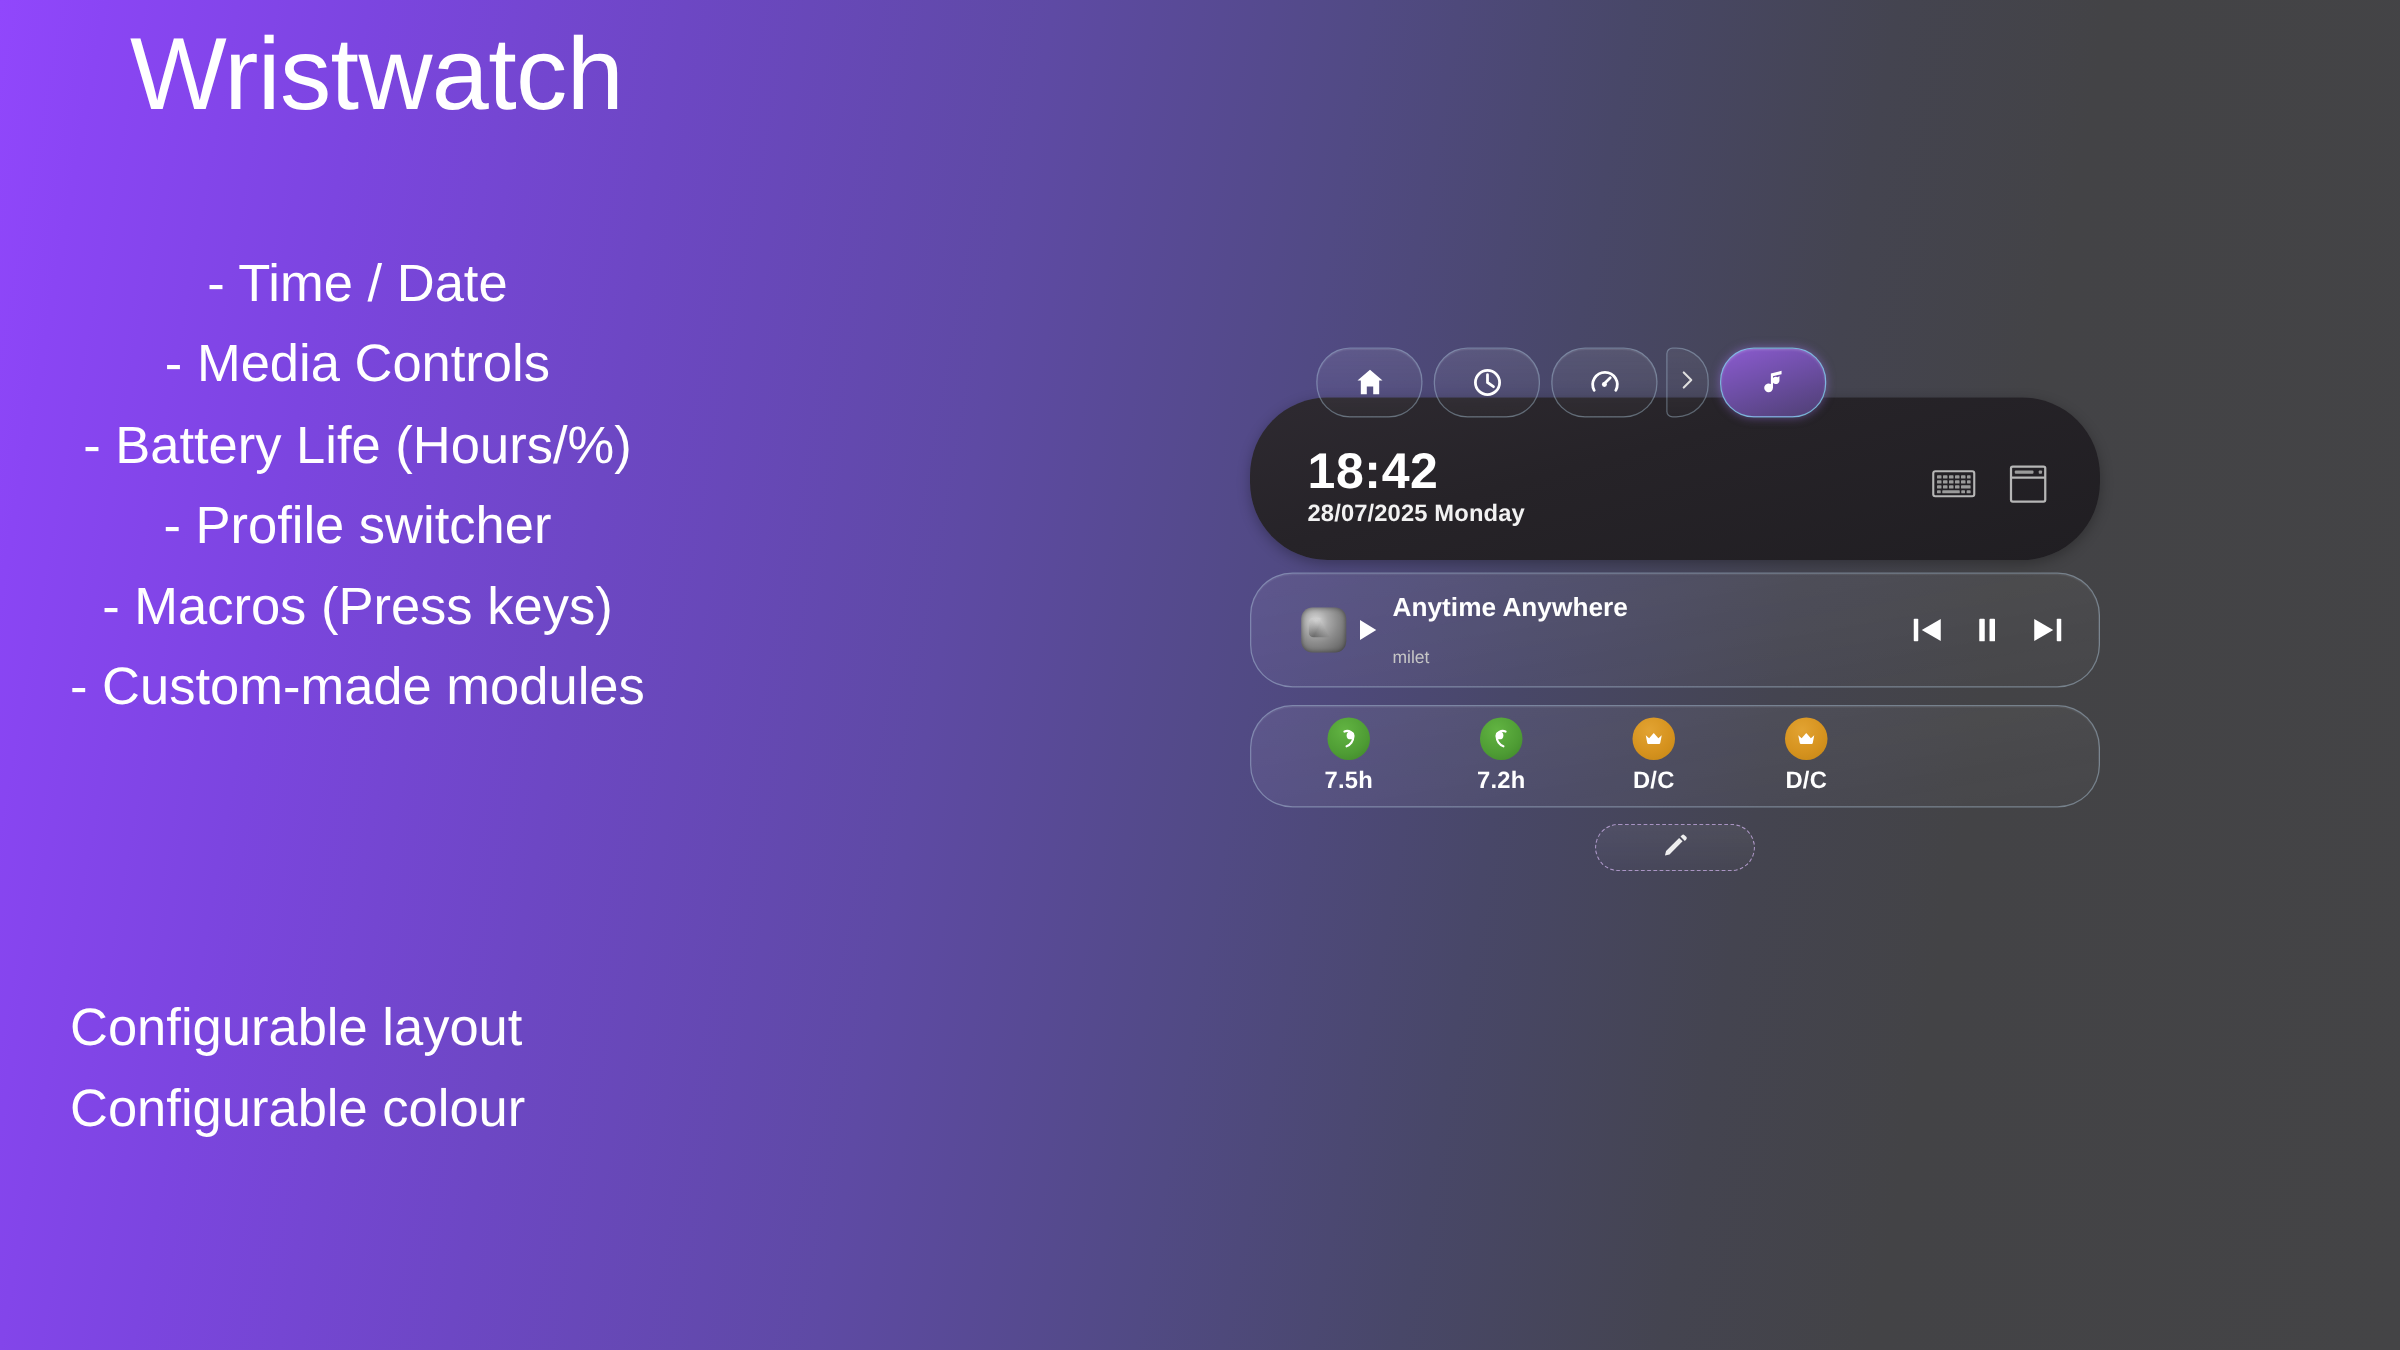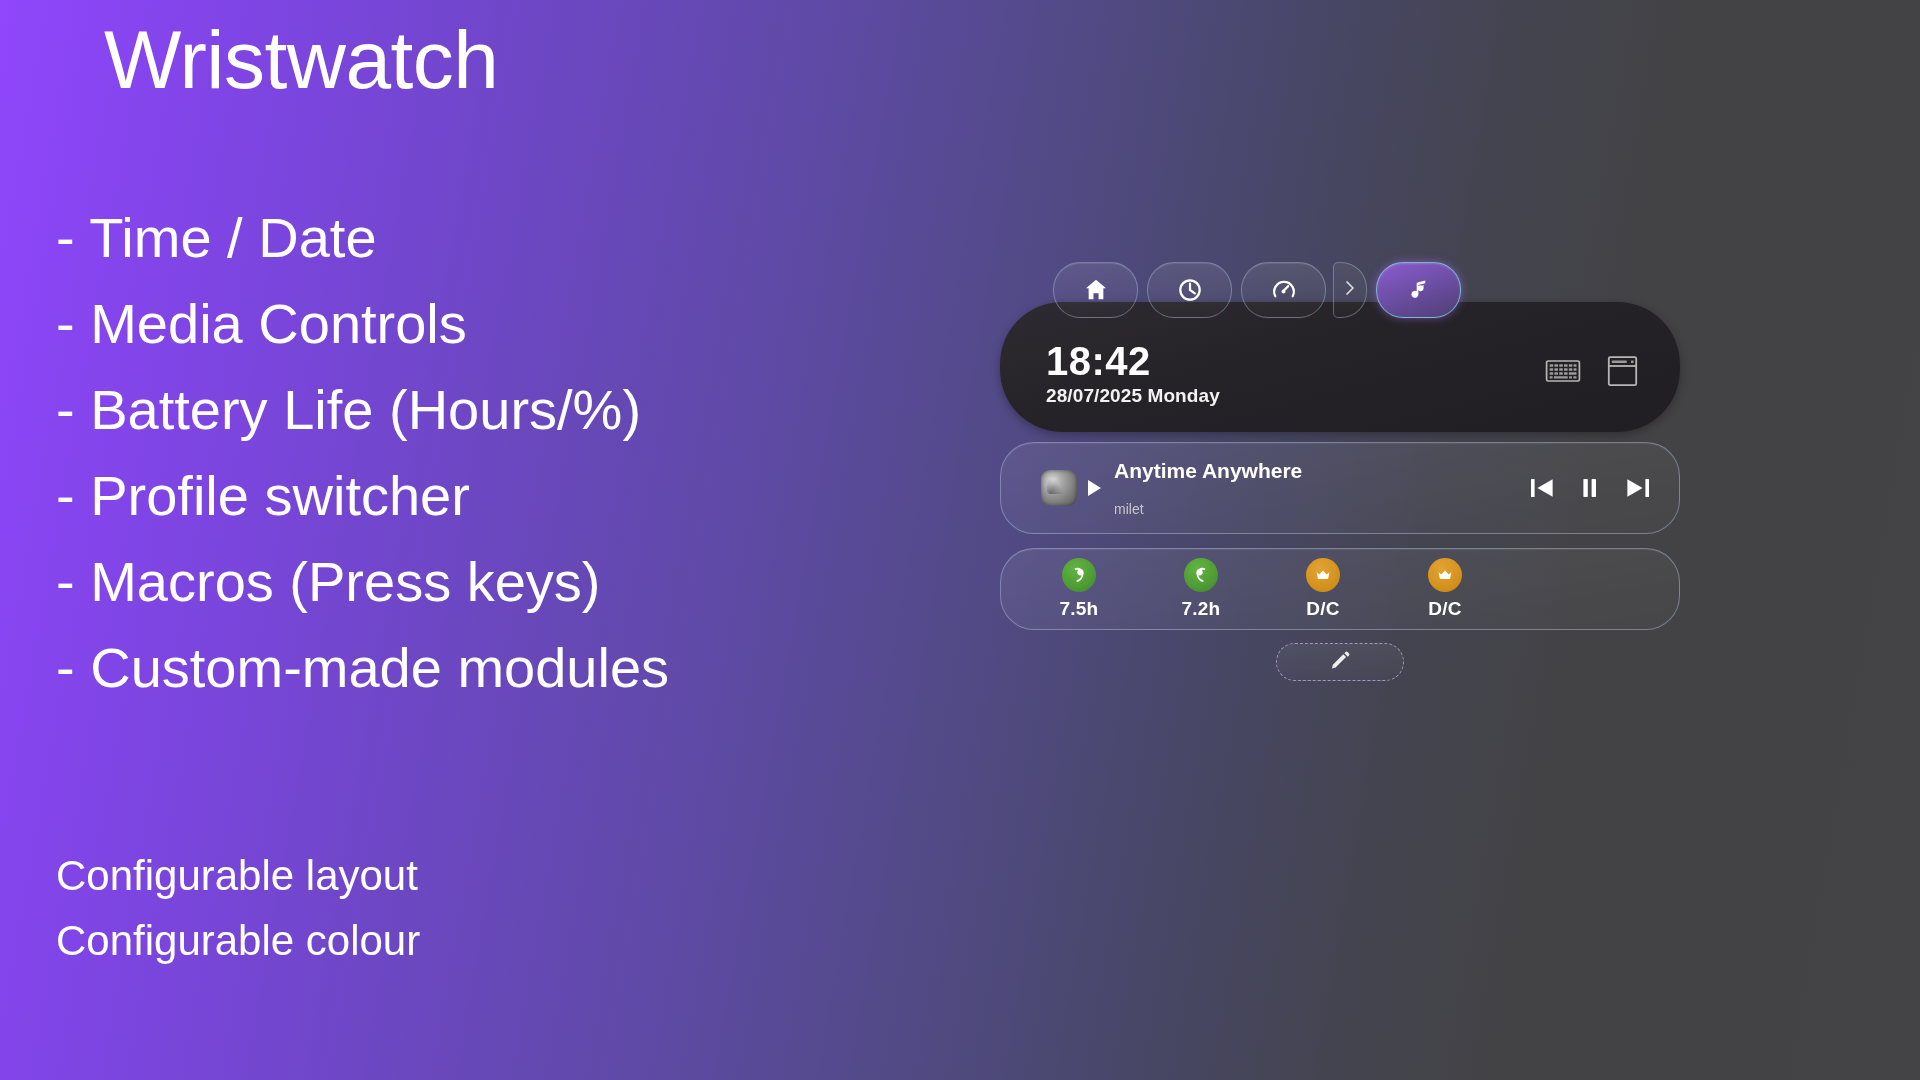--- a/index.html
+++ b/index.html
@@ -44,42 +44,43 @@
     letter-spacing:-0.5px;
     line-height:1.08;
     white-space:nowrap;
   }
   #feature-list {
     position:absolute;
     left:56px; top:195px;
     list-style:none;
   }
   #feature-list li {
-    font-size:56px;
+    font-size:42px;
     font-weight:400;
     color:#ffffff;
     line-height:1.535;
     white-space:nowrap;
+    text-align:center;
   }
   #closing-lines {
     position:absolute;
-    left:56px; top:844px;
+    left:56px; top:790px;
   }
   #closing-lines div {
     font-size:42px;
     font-weight:400;
     color:#ffffff;
     line-height:1.54;
     white-space:nowrap;
   }
 
   
   #widget {
     position:absolute;
-    left:1000px; top:262px;
+    left:1000px; top:278px;
     width:680px;
   }
 
   
   .tabbar {
     position:relative;
     height:62px;
     margin-left:53px;
     display:flex;
     align-items:flex-start;

